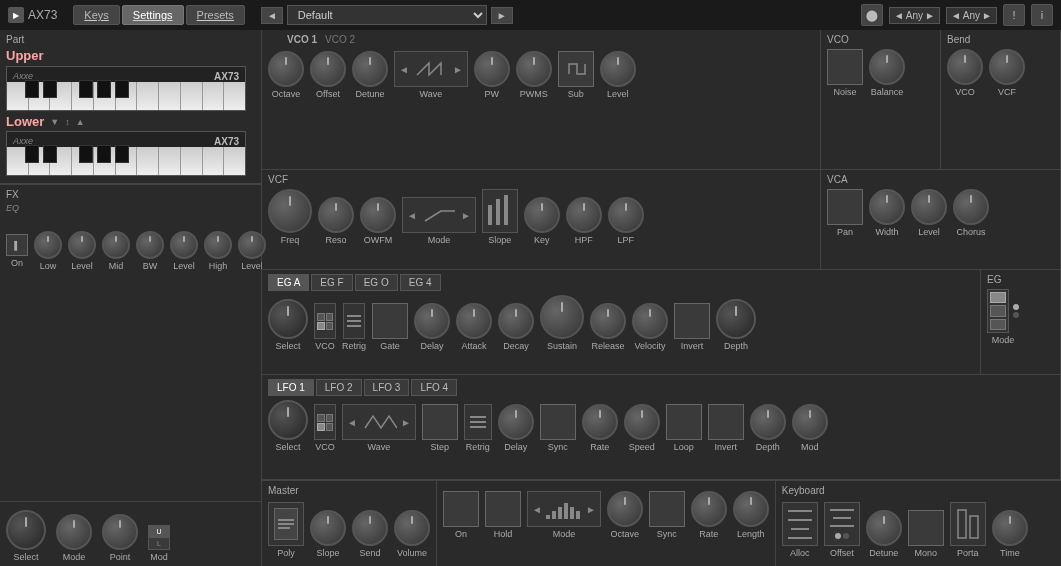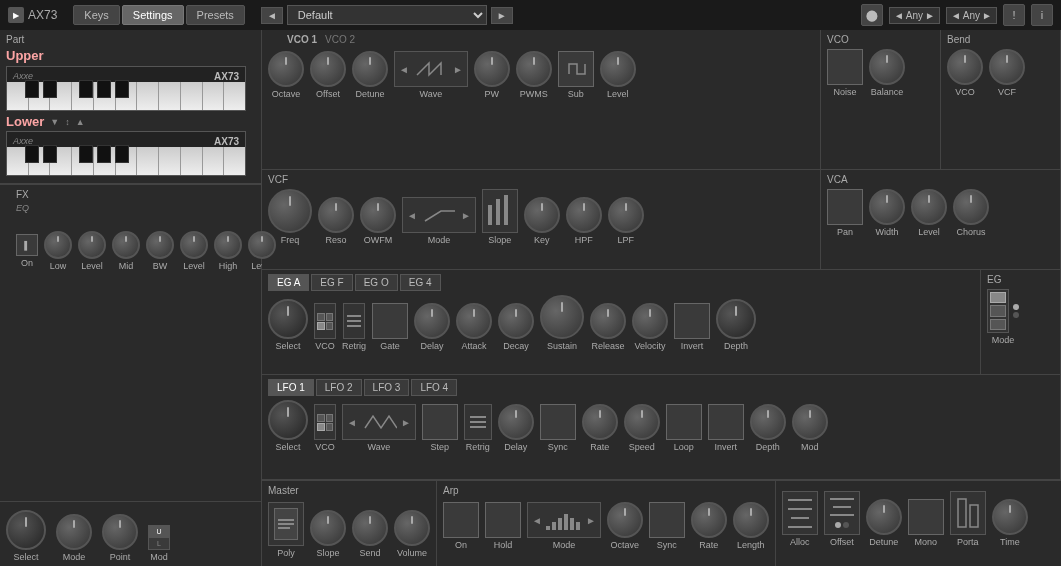--- a/index.html
+++ b/index.html
@@ -33,20 +33,21 @@
       width: 16px; height: 16px;
       background: #555;
       border-radius: 2px;
       display: flex; align-items: center; justify-content: center;
       font-size: 8px; color: #fff;
     }
     .tab-group {
       display: flex;
       gap: 2px;
       margin-left: 8px;
+      text-decoration: underline;
     }
     .tab-btn {
       background: #444;
       border: 1px solid #555;
       color: #bbb;
       padding: 3px 10px;
       font-size: 11px;
       cursor: pointer;
       border-radius: 2px;
     }
@@ -170,21 +171,21 @@
       margin-bottom: 2px;
     }
     .arrow-btn {
       color: #888;
       font-size: 9px;
       cursor: pointer;
     }
 
     
     .fx-section {
-      padding: 4px 16px;
+      padding: 4px 6px;
       border-top: 1px solid #444;
       flex: 1;
     }
     .fx-row {
       display: flex;
       align-items: center;
       gap: 6px;
       margin-top: 4px;
     }
 
@@ -960,21 +961,20 @@
             <span class="control-label">Send</span>
           </div>
           <div class="control-item">
             <div class="knob"></div>
             <span class="control-label">Volume</span>
           </div>
         </div>
       </div>
 
       <div style="flex:1;border-right:1px solid #444;padding:4px 6px;">
-        <div class="section-label">Arp</div>
         <div class="controls-row" style="margin-top:6px;">
           <div class="control-item">
             <div class="sq-btn sq-btn-lg"></div>
             <span class="control-label">On</span>
           </div>
           <div class="control-item">
             <div class="sq-btn sq-btn-lg"></div>
             <span class="control-label">Hold</span>
           </div>
 
@@ -1008,20 +1008,21 @@
             <span class="control-label">Rate</span>
           </div>
           <div class="control-item">
             <div class="knob"></div>
             <span class="control-label">Length</span>
           </div>
         </div>
       </div>
 
       <div style="flex:1;padding:4px 6px;">
+        <div class="section-label">Keyboard</div>
         <div class="controls-row" style="margin-top:6px;">
 
           <div class="control-item">
             <div style="width:36px;height:44px;background:#333;border:1px solid #555;display:flex;flex-direction:column;align-items:center;justify-content:space-around;padding:3px;">
               <div style="width:24px;height:2px;background:#888;"></div>
               <div style="width:24px;height:2px;background:#888;"></div>
               <div style="width:18px;height:2px;background:#888;"></div>
               <div style="width:24px;height:2px;background:#888;"></div>
             </div>
             <span class="control-label">Alloc</span>

